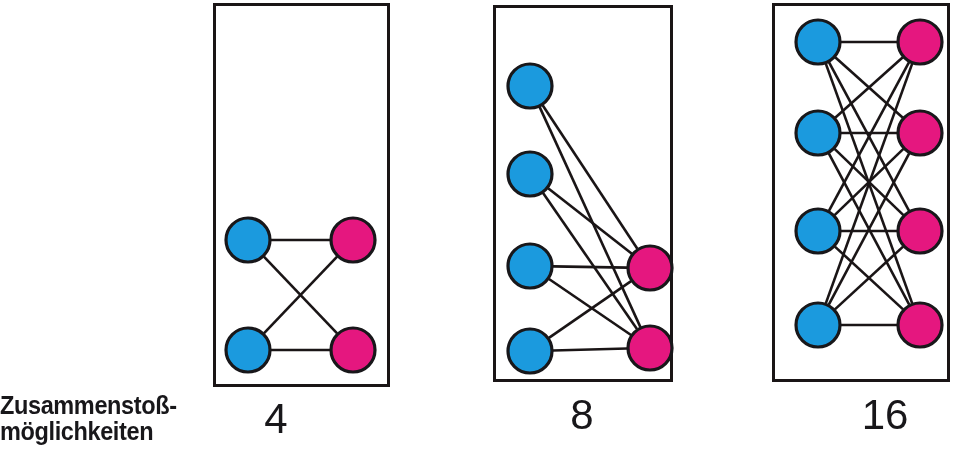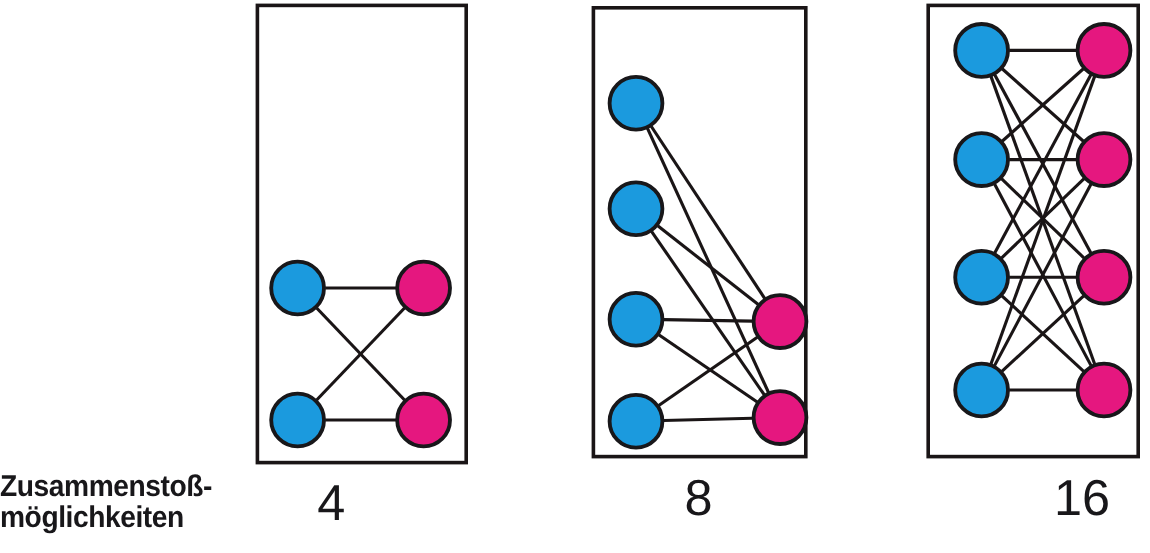--- a/index.html
+++ b/index.html
@@ -61,21 +61,21 @@
     position: absolute;
     font-family: "Liberation Sans", sans-serif;
     font-weight: normal;
     font-size: 42px;
     line-height: 42px;
     color: #18171a;
     text-align: center;
   }
   #count-0 { left: 246px; top: 398px; width: 60px; }
   #count-1 { left: 552px; top: 394px; width: 60px; }
-  #count-2 { left: 845px; top: 394px; width: 80px; text-align: right; }
+  #count-2 { left: 845px; top: 394px; width: 80px; }
 </style>
 </head>
 <body>
 
 <div id="stage">
 
   <svg class="diagram" viewBox="0 0 958 461">
     <g id="panels-layer">
         <g>
           <rect x="214.5" y="4.5" width="174" height="381" class="panel-frame"></rect>

